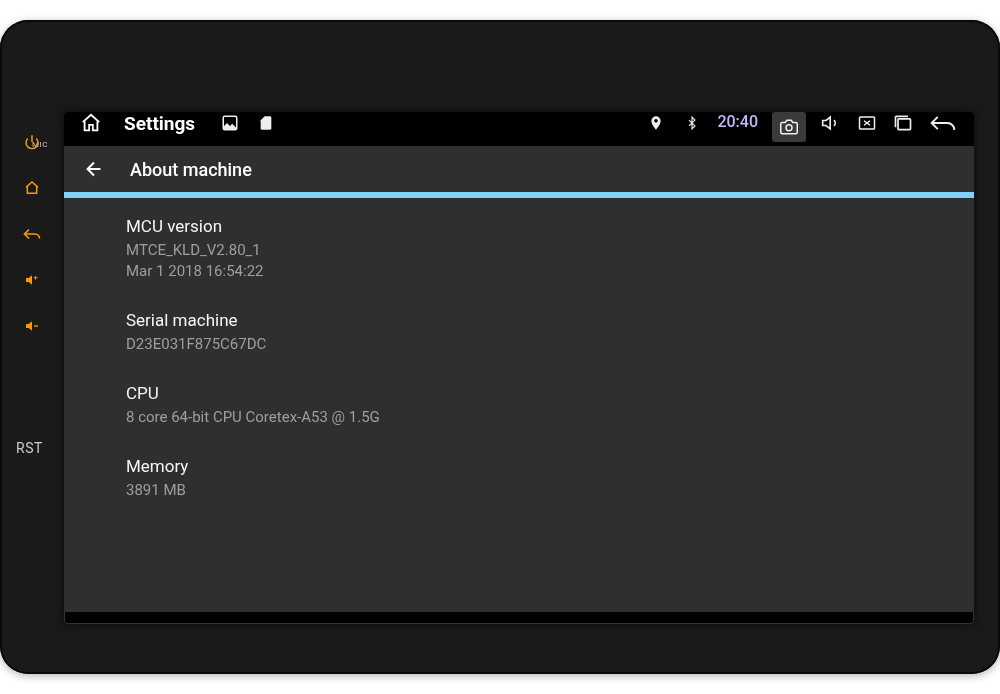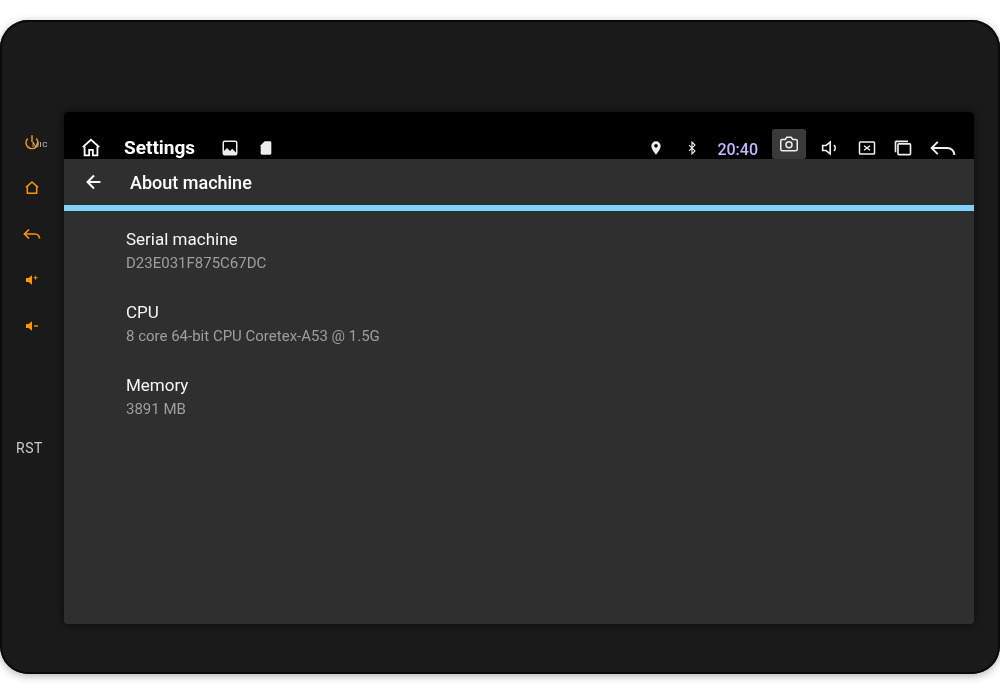--- a/index.html
+++ b/index.html
@@ -64,24 +64,24 @@
     top: 92px;
     left: 64px;
     right: 26px;
     bottom: 50px;
     background: #000;
     border-radius: 4px;
     overflow: hidden;
     box-shadow: inset 0 0 0 1px #333, 0 0 8px rgba(0,0,0,0.6);
   }
   .statusbar {
-    height: 47px;
+    height: 34px;
     background: #000;
     display: flex;
-    align-items: flex-end;
+    align-items: flex-start;
     padding: 0 16px;
     color: #fff;
     gap: 14px;
   }
   .statusbar .title {
     font-size: 19px;
     font-weight: 700;
     margin-left: 8px;
     margin-right: 10px;
   }
@@ -259,20 +259,25 @@
         <svg width="22" height="22" viewBox="0 0 24 24" fill="none" stroke="#fff" stroke-width="2.2">
             <path d="M19 12H5"></path>
             <path d="M12 19l-7-7 7-7"></path>
           </svg>
       </div>
       <span class="label">About machine</span>
     </div>
 
     <div class="content">
       <div class="setting">
+        <div class="label">MCU version</div>
+        <div class="value">MTCE_KLD_V2.80_1
+Mar  1 2018 16:54:22</div>
+      </div>
+      <div class="setting">
         <div class="label">Serial machine</div>
         <div class="value">D23E031F875C67DC</div>
       </div>
       <div class="setting">
         <div class="label">CPU</div>
         <div class="value">8 core 64-bit CPU Coretex-A53 @ 1.5G</div>
       </div>
       <div class="setting">
         <div class="label">Memory</div>
         <div class="value">3891 MB</div>

